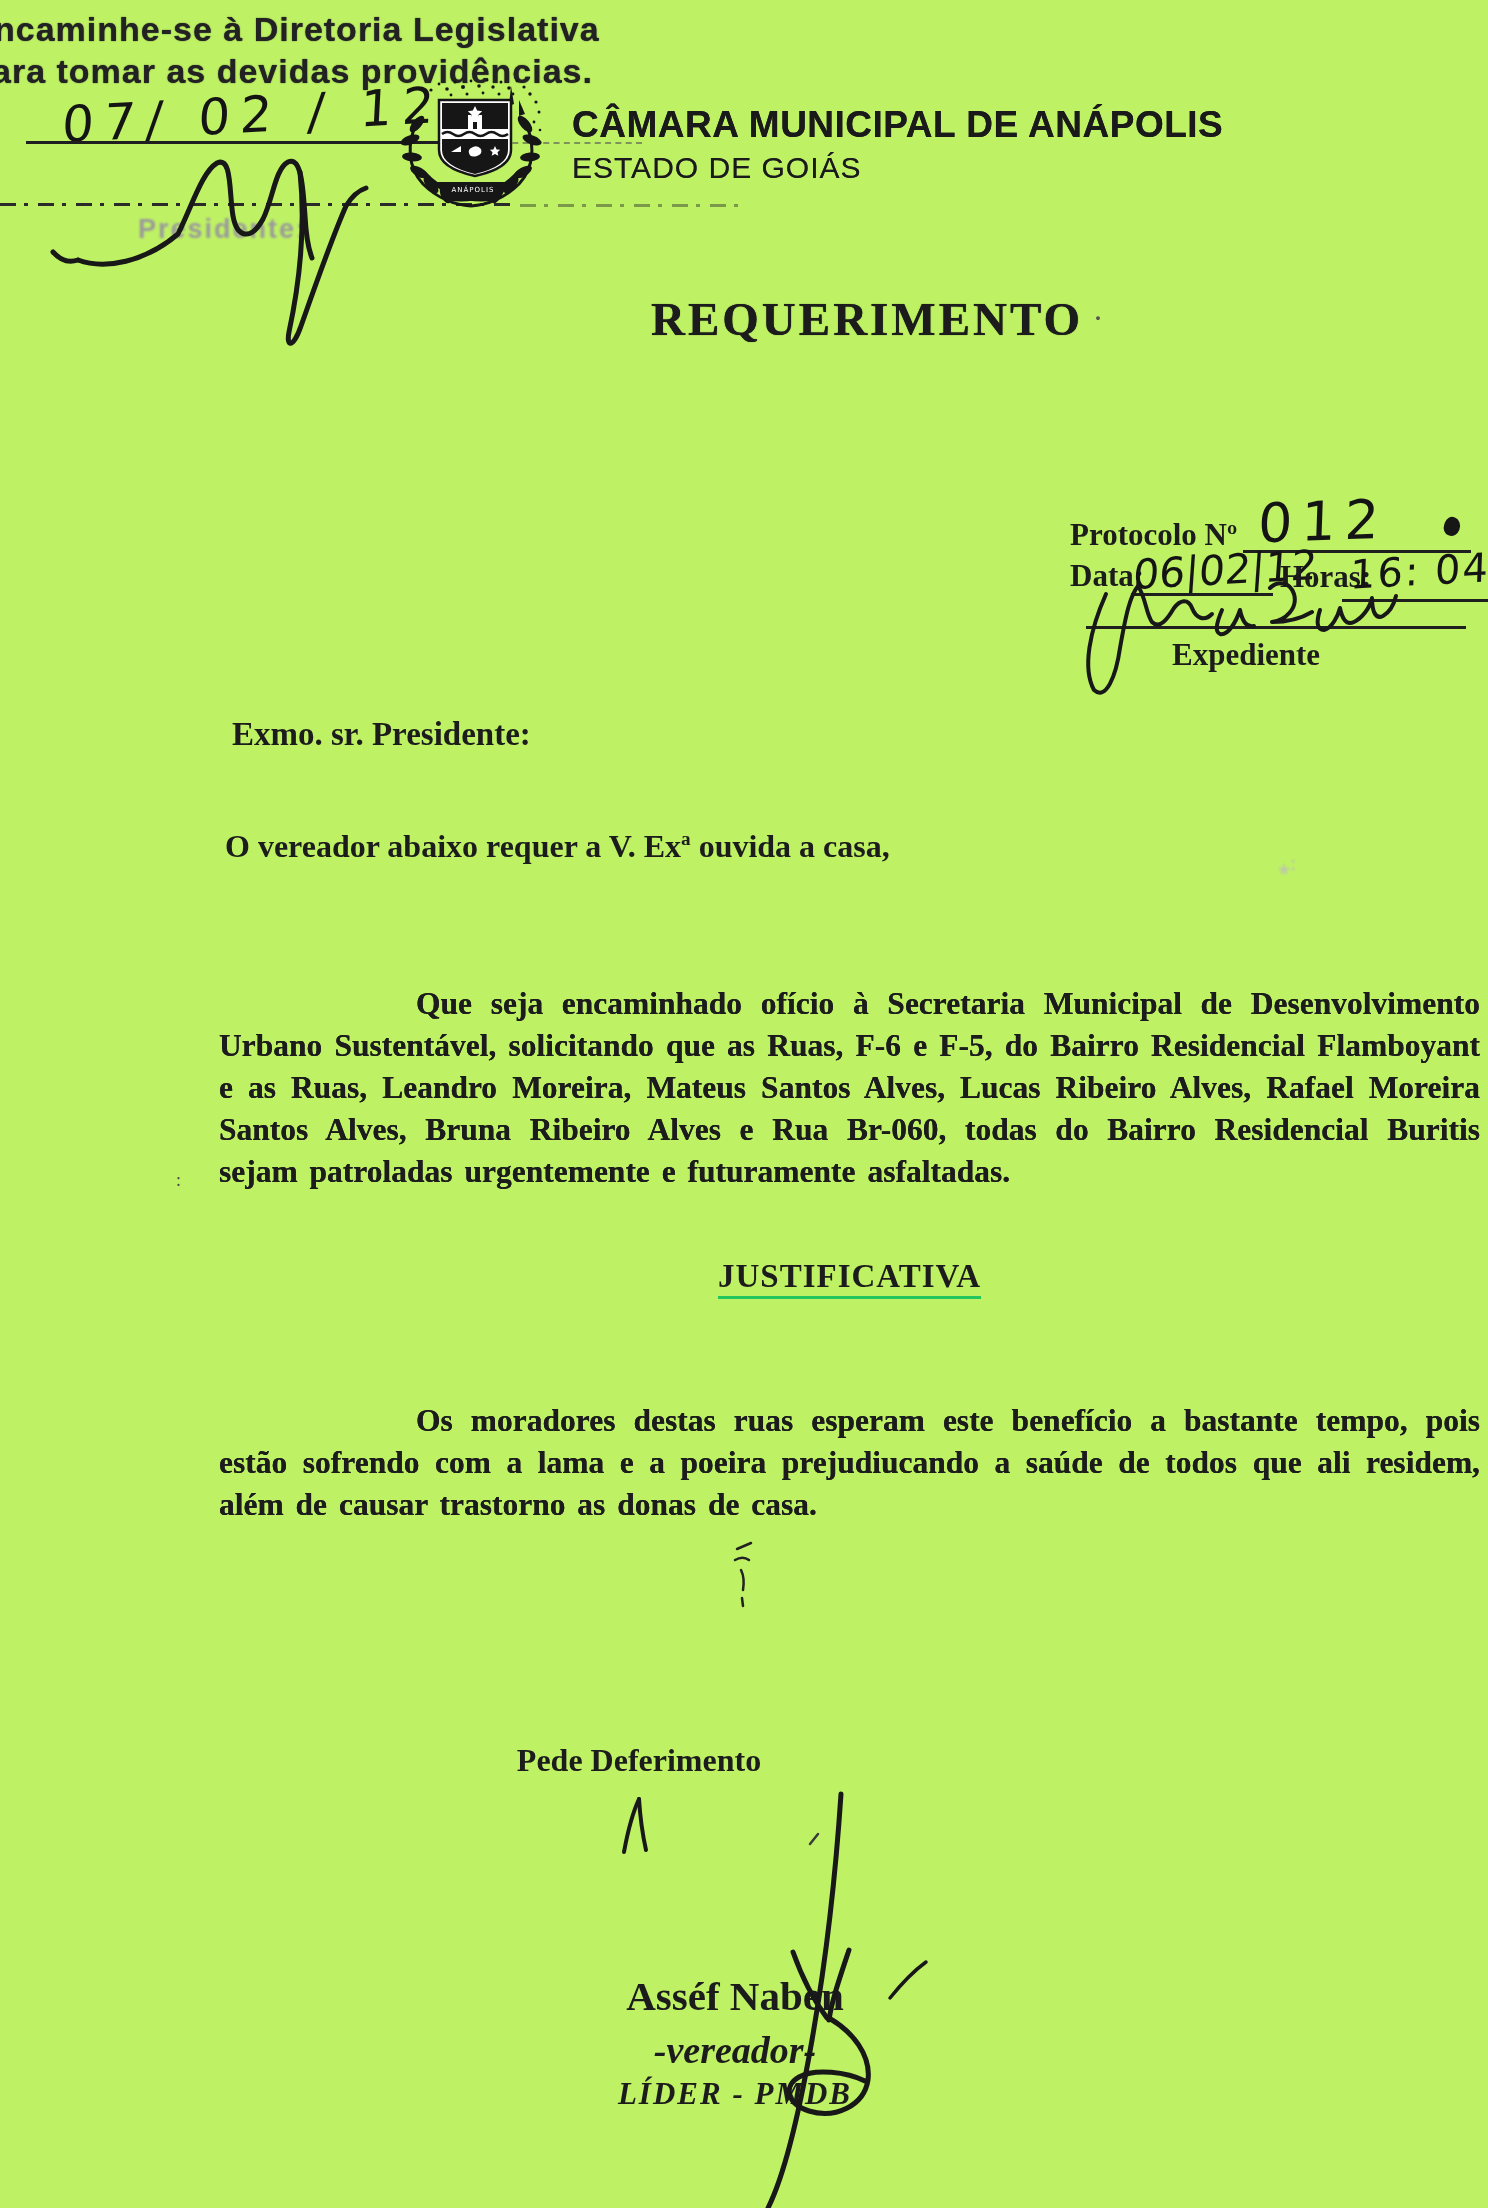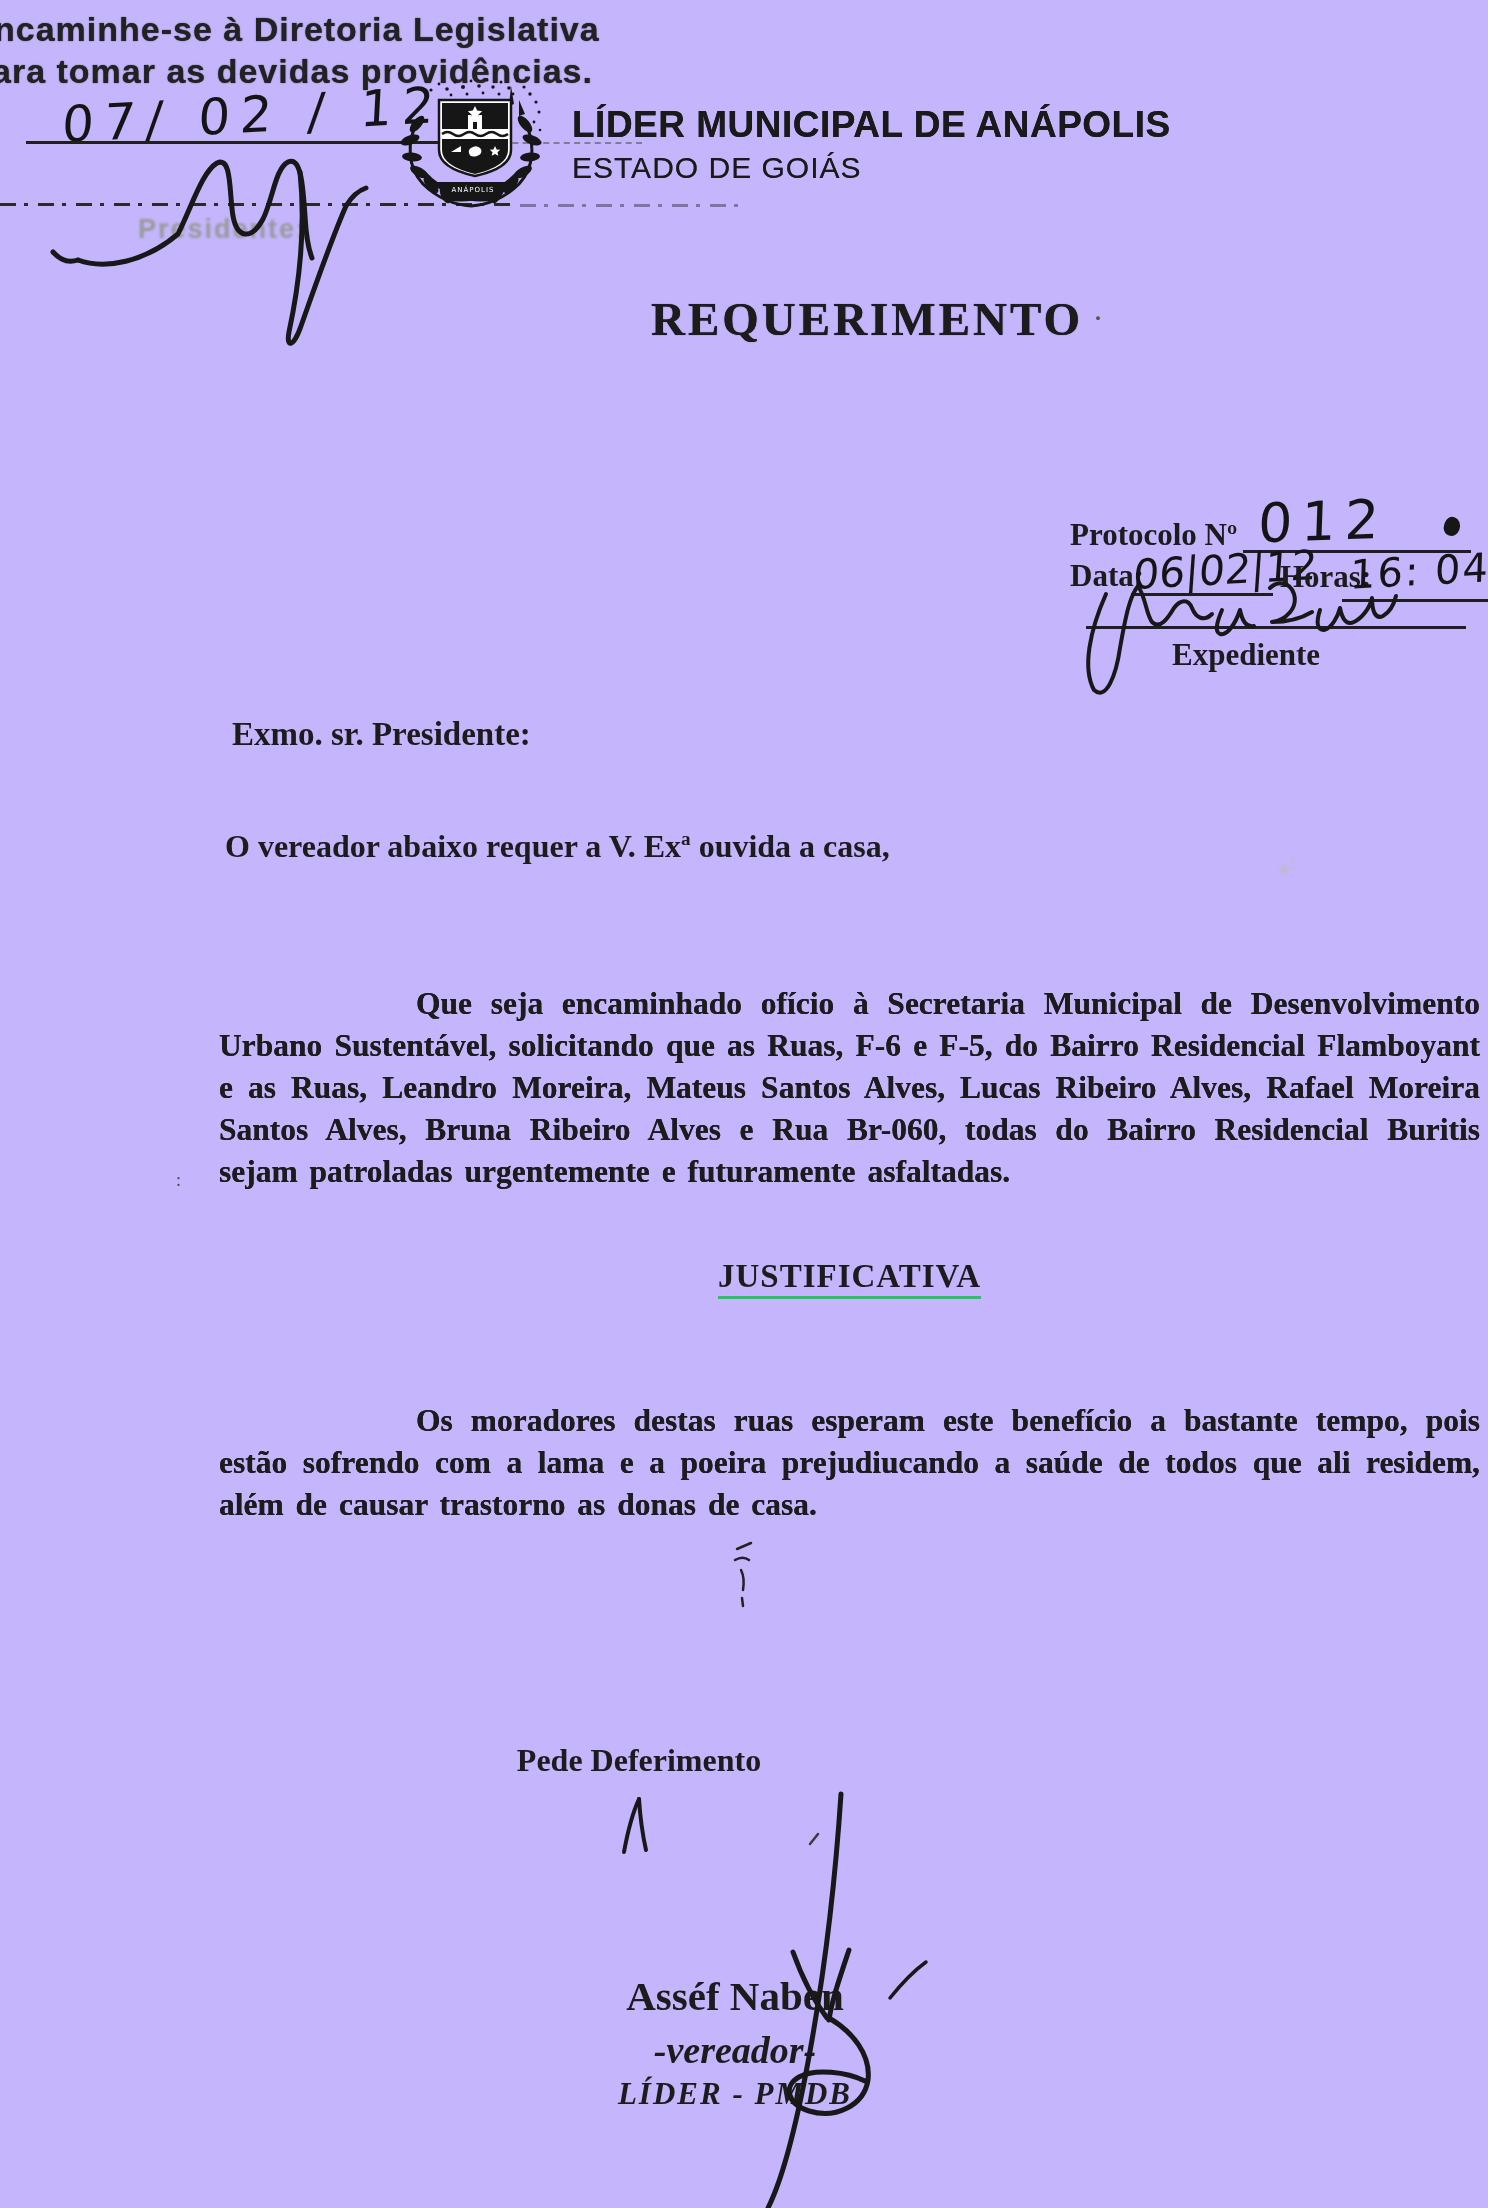--- a/index.html
+++ b/index.html
@@ -1,17 +1,17 @@
 <!DOCTYPE html>
 <html><head>
 <meta charset="utf-8">
 <style>
   html,body{margin:0;padding:0;background:#e8e8e8;}
   .page{
-    position:relative;width:1488px;height:2208px;background:#c4b5fd;
+    position:relative;width:1488px;height:2208px;background:#bef264;
     overflow:hidden;margin:0 auto;
     font-family:"Liberation Serif",serif;color:#1c1c1c;
   }
   .abs{position:absolute;}
   .serif{font-family:"Liberation Serif",serif;font-weight:bold;color:#1c1c1c;}
   .sans{font-family:"Liberation Sans",sans-serif;color:#1a1a1a;}
   .stamp-line{font-family:"Liberation Sans",sans-serif;font-weight:bold;font-size:34px;
     color:#222;letter-spacing:1px;text-shadow:0 0 1.2px #333;white-space:nowrap;}
   .hw{font-family:"DejaVu Sans",sans-serif;color:#141414;white-space:nowrap;}
   .rule{background:#1f1f1f;}
@@ -110,21 +110,21 @@
     <path d="M49,57 h66 v10 h-66 z" fill="#ffffff"></path>
     <path d="M49,62 q5.5,-4 11,0 t11,0 t11,0 t11,0 t11,0 t11,0" fill="none" stroke="#161616" stroke-width="2.5"></path>
     <path d="M49,67 h66 v11 q0,16 -33,24 q-33,-8 -33,-24 z" fill="#161616"></path>
     <path d="M58,80 l10,-6 v6 z" fill="#ffffff"></path>
     <path d="M78,76 q6,-4 10,1 q2,5 -4,7 q-7,2 -8,-3 q-1,-3 2,-5 z" fill="#ffffff"></path>
     <path d="M102,74 l1.6,3.4 3.6,.4 -2.7,2.4 .8,3.6 -3.3,-1.9 -3.3,1.9 .8,-3.6 -2.7,-2.4 3.6,-.4 z" fill="#ffffff"></path>
     <polygon points="44,110 116,110 108,125 52,125" fill="#161616"></polygon>
     <text x="80" y="120" font-family="DejaVu Sans, sans-serif" font-size="7" fill="#ffffff" text-anchor="middle" letter-spacing="1">ANÁPOLIS</text>
   </svg>
 
-  <div class="abs sans org-title" style="left:572px;top:104px;">LÍDER MUNICIPAL DE ANÁPOLIS</div>
+  <div class="abs sans org-title" style="left:572px;top:104px;">CÂMARA MUNICIPAL DE ANÁPOLIS</div>
   <div class="abs sans org-sub" style="left:572px;top:151px;">ESTADO DE GOIÁS</div>
 
   <div class="abs serif doc-title" style="left:651px;top:292px;">REQUERIMENTO</div>
   <div class="abs serif" style="left:1094px;top:305px;font-size:24px;color:#555;">·</div>
 
   <div class="abs serif label" style="left:1070px;top:517px;">Protocolo Nº</div>
   <div class="abs rule" style="left:1243px;top:550px;width:228px;height:3px;"></div>
   <div class="abs hw" style="left:1258px;top:490px;font-size:54px;letter-spacing:9px;transform:rotate(-2deg) skewX(-4deg);">012</div>
   <div class="abs blob" style="left:1444px;top:517px;width:16px;height:19px;"></div>
 

